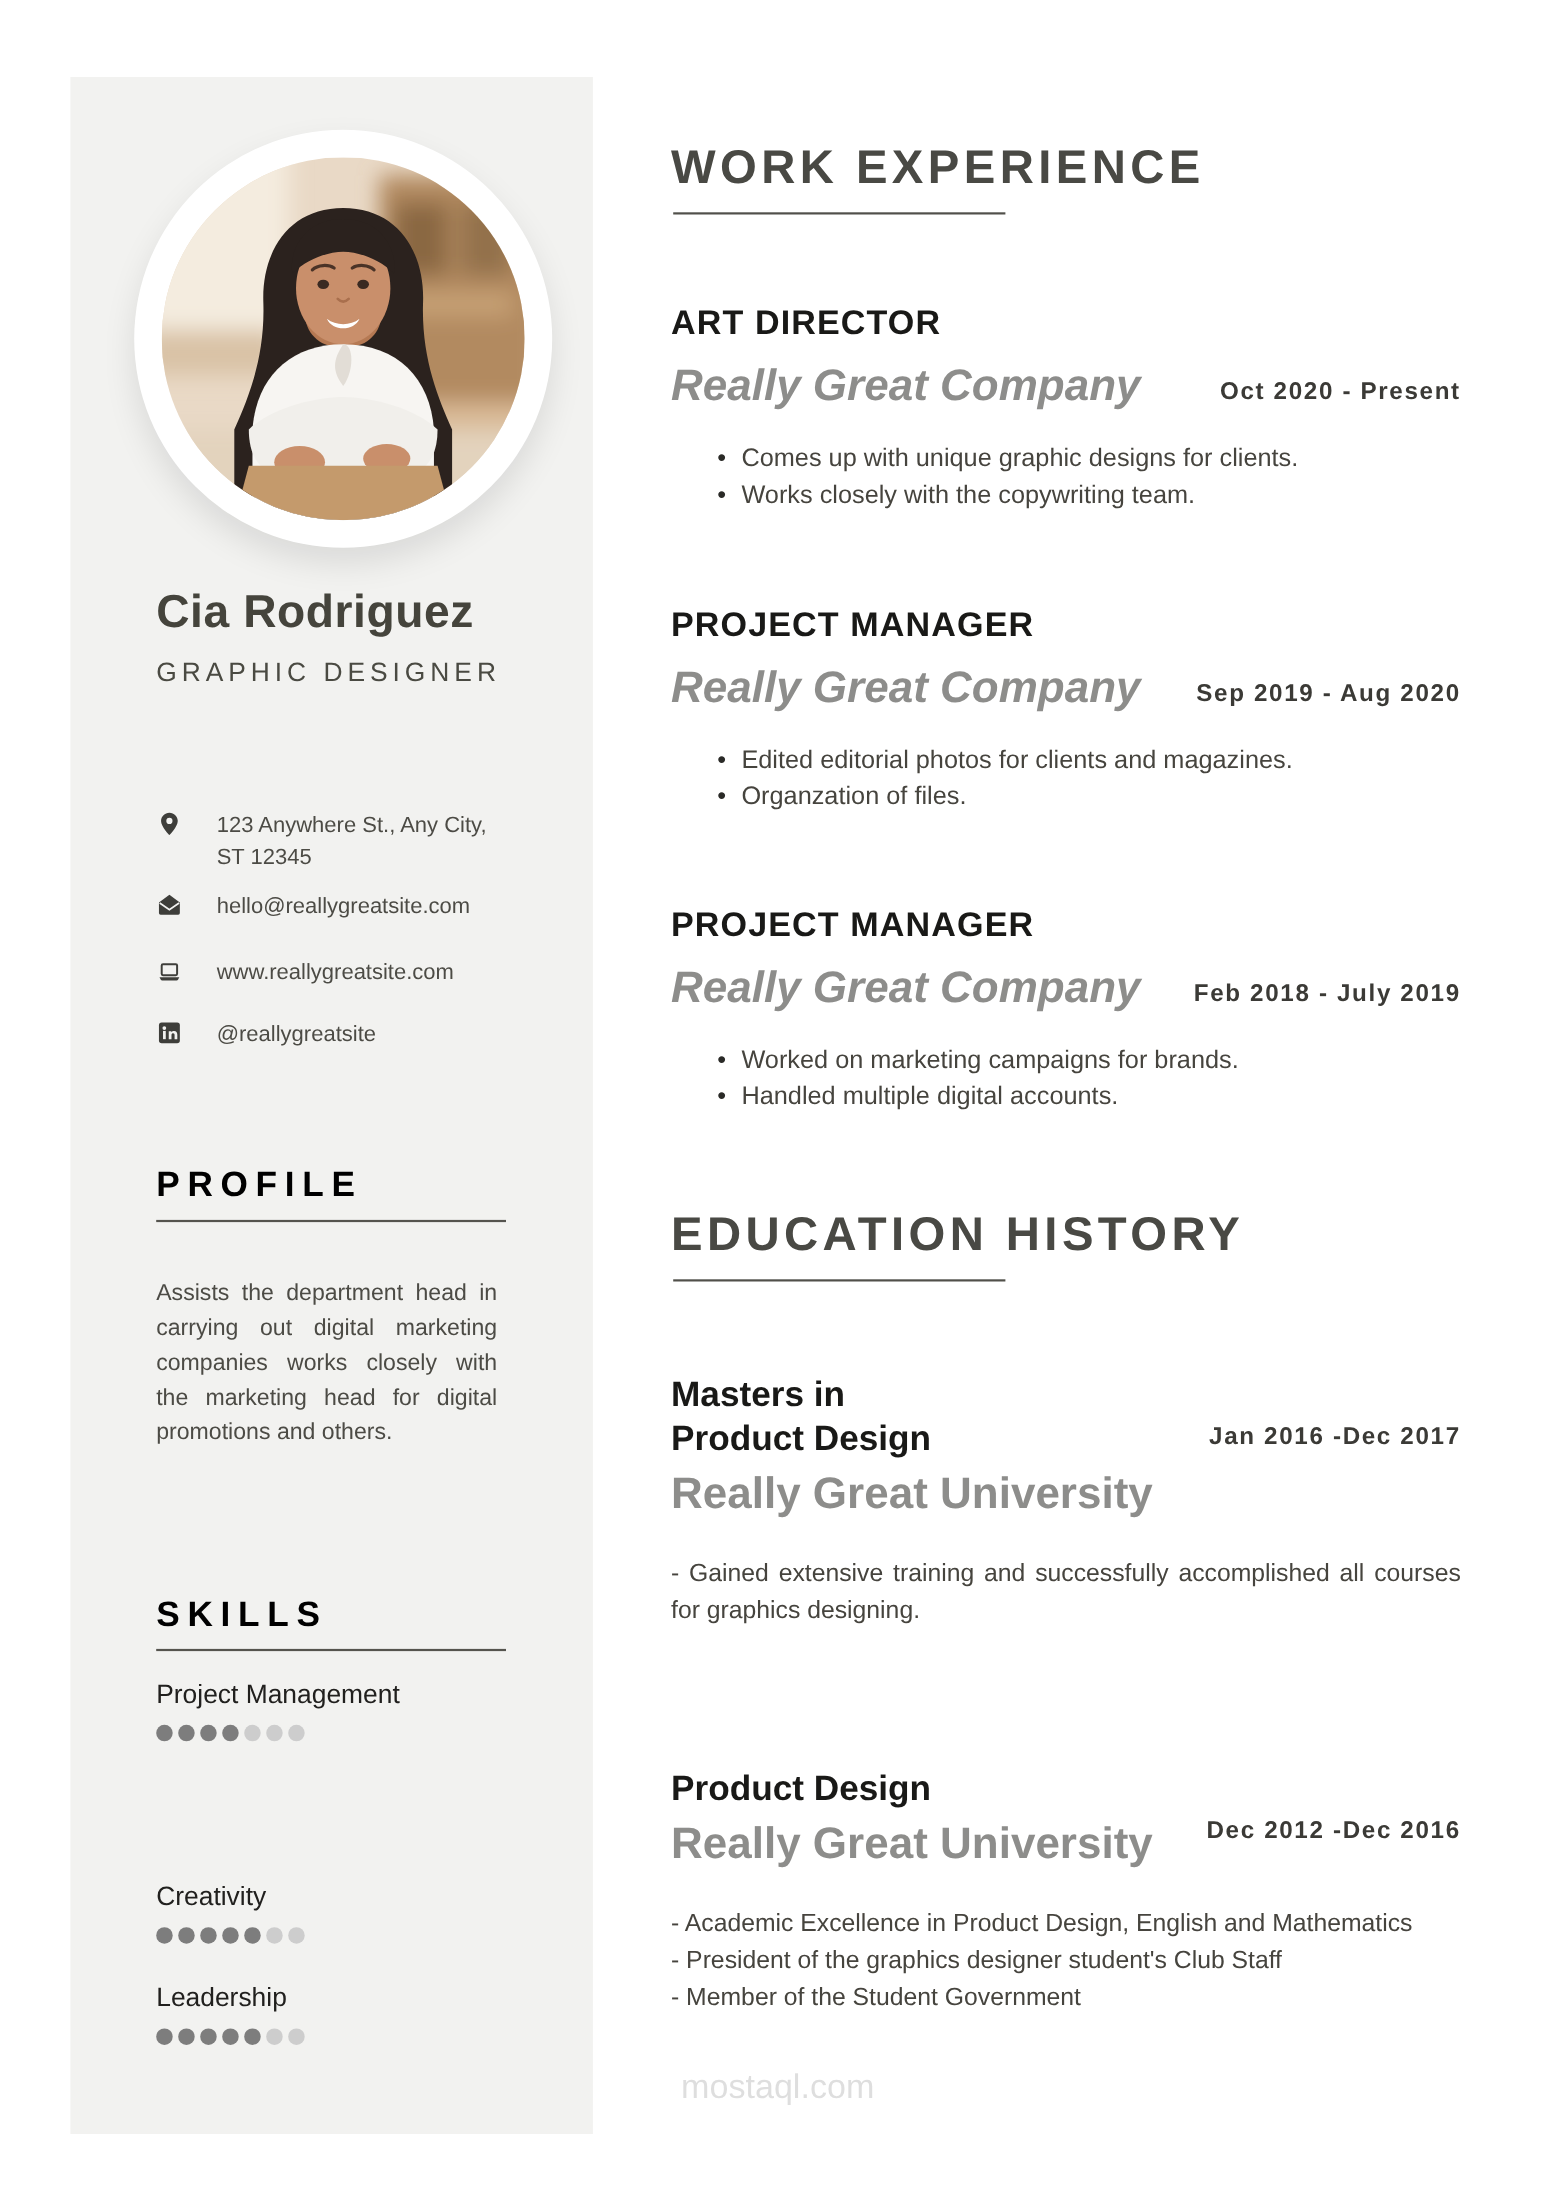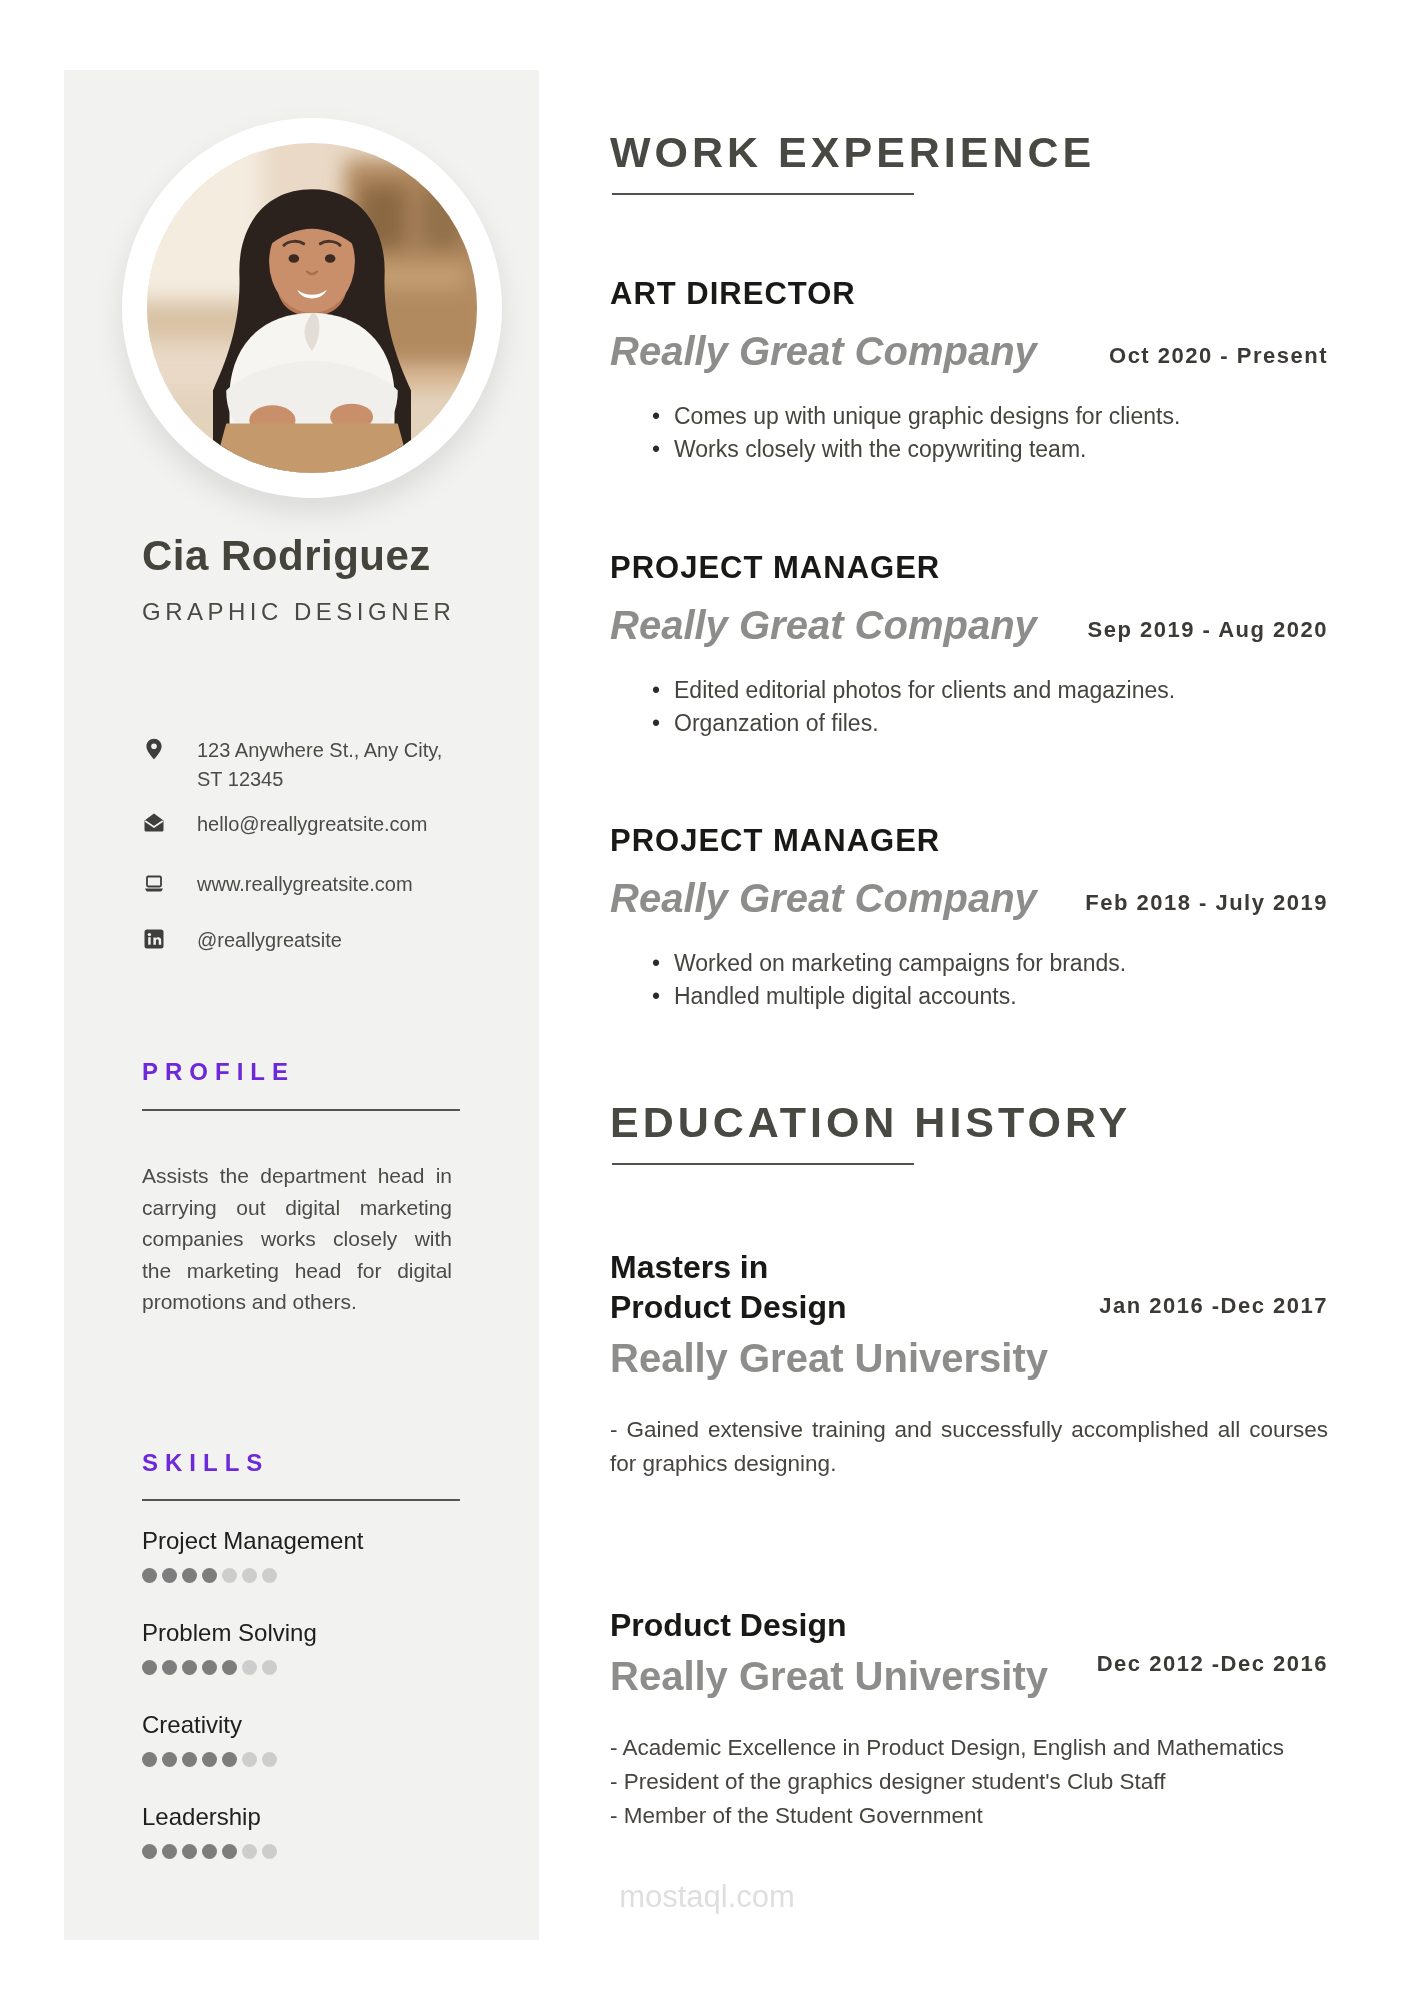--- a/index.html
+++ b/index.html
@@ -39,21 +39,21 @@
   .c-row { position:absolute; left:0; width:330px; }
   .c-row .c-icon { position:absolute; left:0; top:1px; width:24px; height:24px; }
   .c-row .c-text { display:block; margin-left:55px; font-size:20px; line-height:29px; color:#4c4b45; }
   #c-row-0 { top:16px; }
   #c-row-1 { top:90px; }
   #c-row-2 { top:150px; }
   #c-row-3 { top:206px; }
 
   .side-heading {
     position:absolute; left:78px;
-    font-size:24px; font-weight:700; letter-spacing:7px; color:#6d28d9;
+    font-size:32px; font-weight:700; letter-spacing:7px; color:#000000;
   }
   .side-rule {
     position:absolute; left:78px; width:318px; height:0;
     border-top:2px solid #55544e;
   }
   #profile-heading { top:988px; }
   #profile-rule { top:1039px; }
   .profile-text {
     position:absolute; left:78px; top:1090px; width:310px;
     font-size:21px; line-height:31.5px; color:#4c4b45;
@@ -241,24 +241,20 @@
   <div class="side-rule" id="profile-rule"></div>
   <p class="profile-text">Assists the department head in carrying out digital marketing companies works closely with the marketing head for digital promotions and others.</p>
 
   <h2 class="side-heading" id="skills-heading">SKILLS</h2>
   <div class="side-rule" id="skills-rule"></div>
 
   <div class="skill" id="skill-0">
     <div class="skill-label">Project Management</div>
     <div class="dots"><span class="dot filled"></span><span class="dot filled"></span><span class="dot filled"></span><span class="dot filled"></span><span class="dot"></span><span class="dot"></span><span class="dot"></span></div>
   </div>
-  <div class="skill" id="skill-1">
-    <div class="skill-label">Problem Solving</div>
-    <div class="dots"><span class="dot filled"></span><span class="dot filled"></span><span class="dot filled"></span><span class="dot filled"></span><span class="dot filled"></span><span class="dot"></span><span class="dot"></span></div>
-  </div>
   <div class="skill" id="skill-2">
     <div class="skill-label">Creativity</div>
     <div class="dots"><span class="dot filled"></span><span class="dot filled"></span><span class="dot filled"></span><span class="dot filled"></span><span class="dot filled"></span><span class="dot"></span><span class="dot"></span></div>
   </div>
   <div class="skill" id="skill-3">
     <div class="skill-label">Leadership</div>
     <div class="dots"><span class="dot filled"></span><span class="dot filled"></span><span class="dot filled"></span><span class="dot filled"></span><span class="dot filled"></span><span class="dot"></span><span class="dot"></span></div>
   </div>
 </aside>
 

